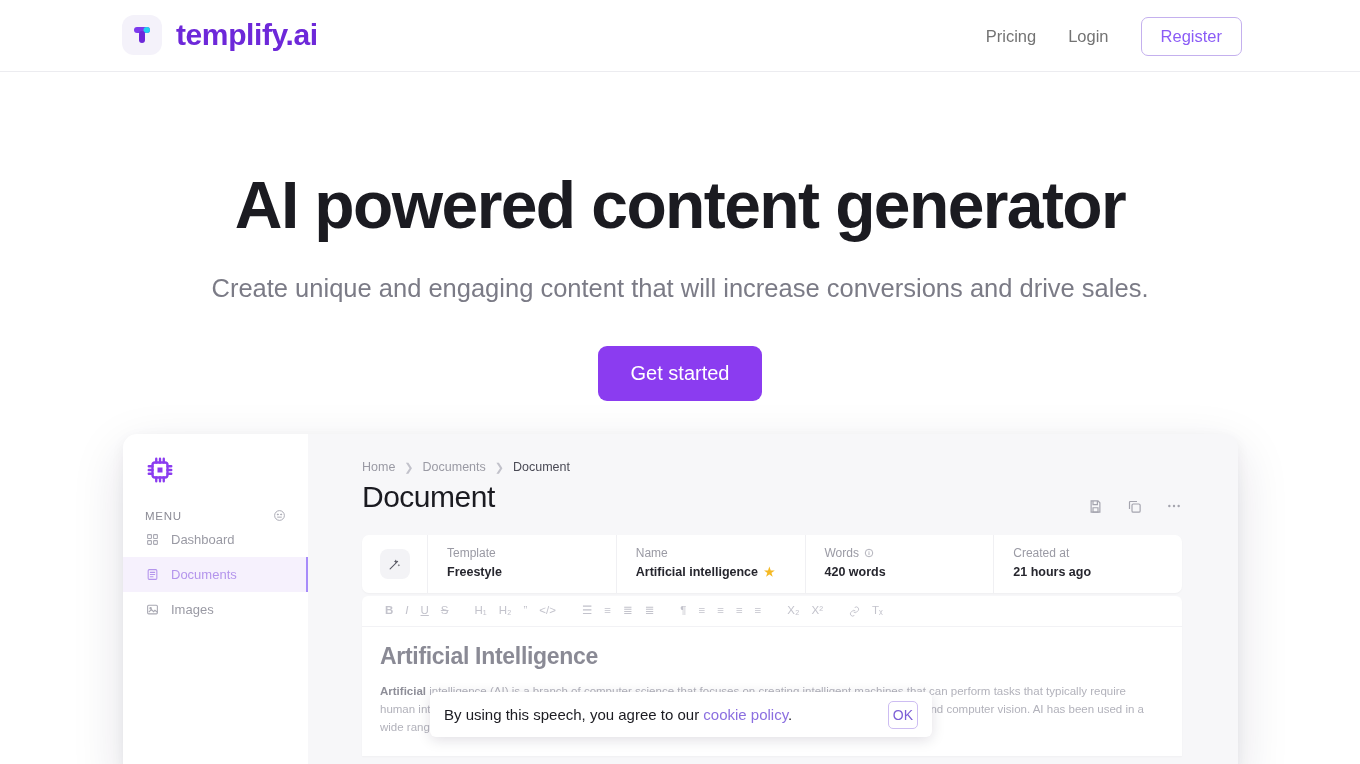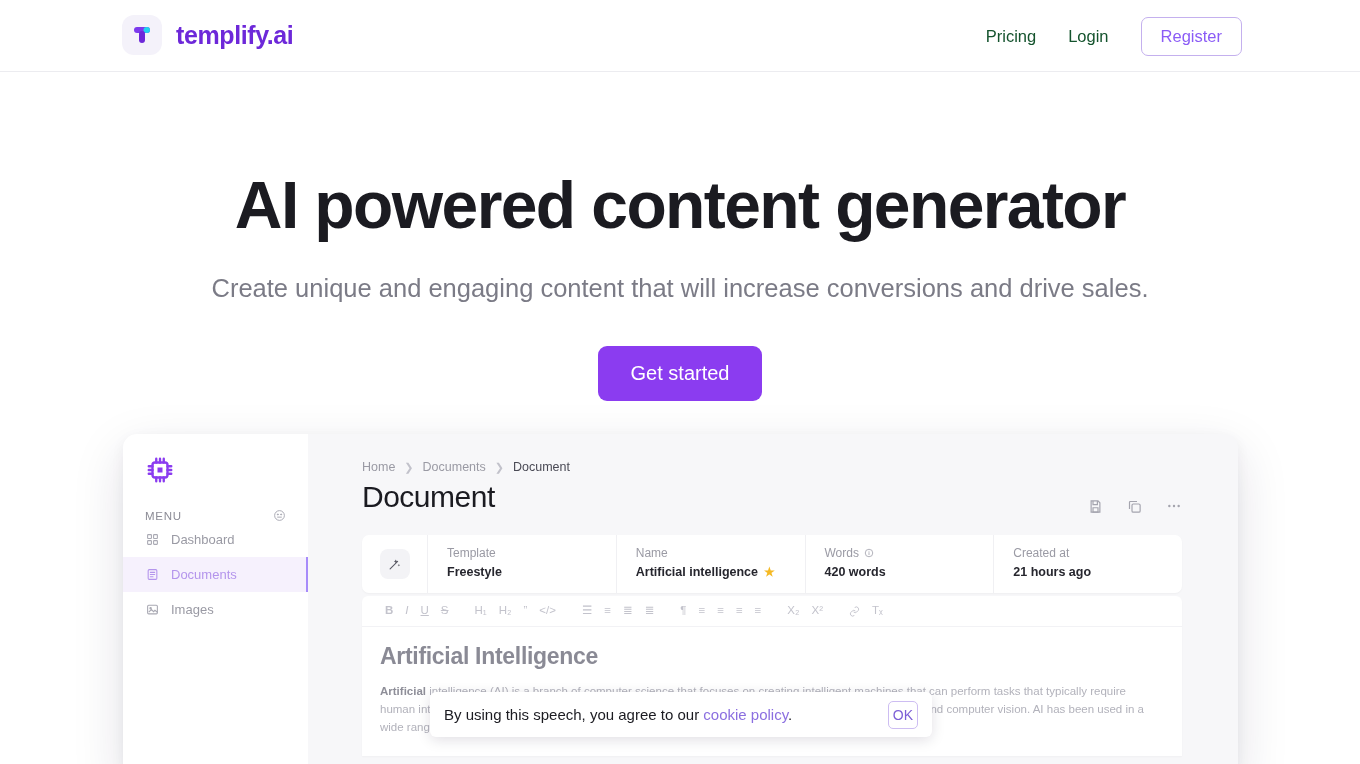--- a/index.html
+++ b/index.html
@@ -19,29 +19,29 @@
     border-bottom: 1px solid #ececf0;
     display: flex; align-items: center;
   }
   .brand { position: absolute; left: 122px; top: 15px; display: flex; align-items: center; gap: 14px; }
   .logo-box {
     width: 40px; height: 40px; border-radius: 12px;
     background: #f4f2fa;
     display: flex; align-items: center; justify-content: center;
   }
   .brand-name {
-    font-size: 25px; font-weight: bold; color: #6d28d9;
+    font-size: 30px; font-weight: bold; color: #6d28d9;
     letter-spacing: -0.4px;
   }
   .nav-right {
     position: absolute; right: 118px; top: 0; height: 72px;
     display: flex; align-items: center; gap: 0px;
   }
   .nav-link {
-    font-size: 16.5px; color: #14532d;
+    font-size: 16.5px; color: #737373;
     padding: 10px 16px; text-decoration: none; cursor: pointer;
   }
   .nav-register {
     margin-left: 16px;
     font-size: 16.5px; color: #8b5cf6;
     border: 1px solid #c4b0ee; border-radius: 7px;
     padding: 9px 19px; background: #fff; cursor: pointer;
   }
 
   

